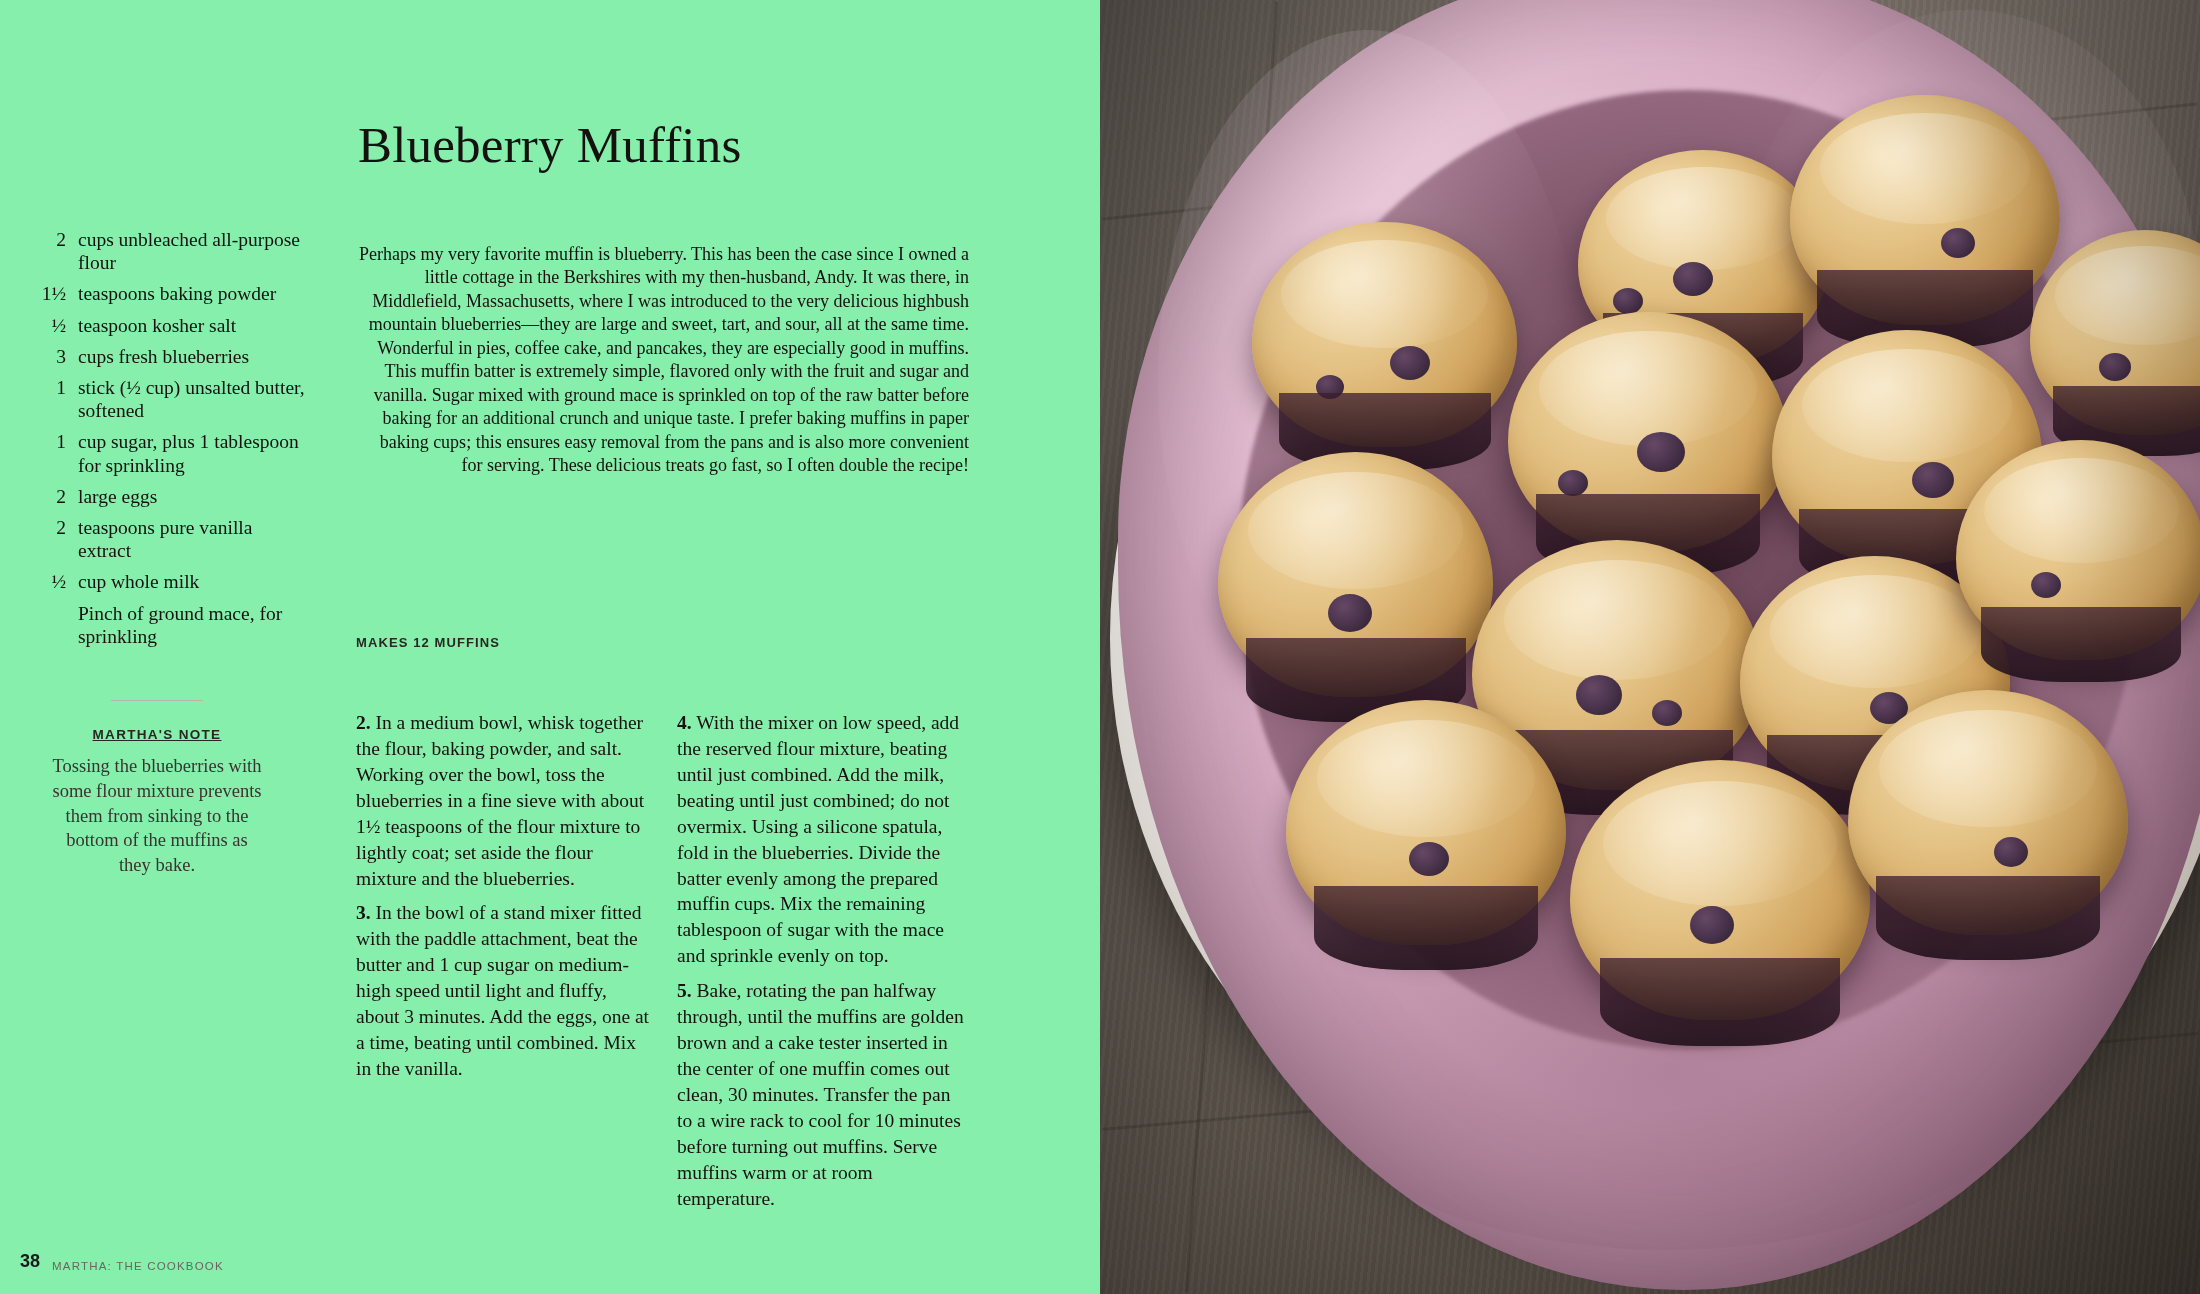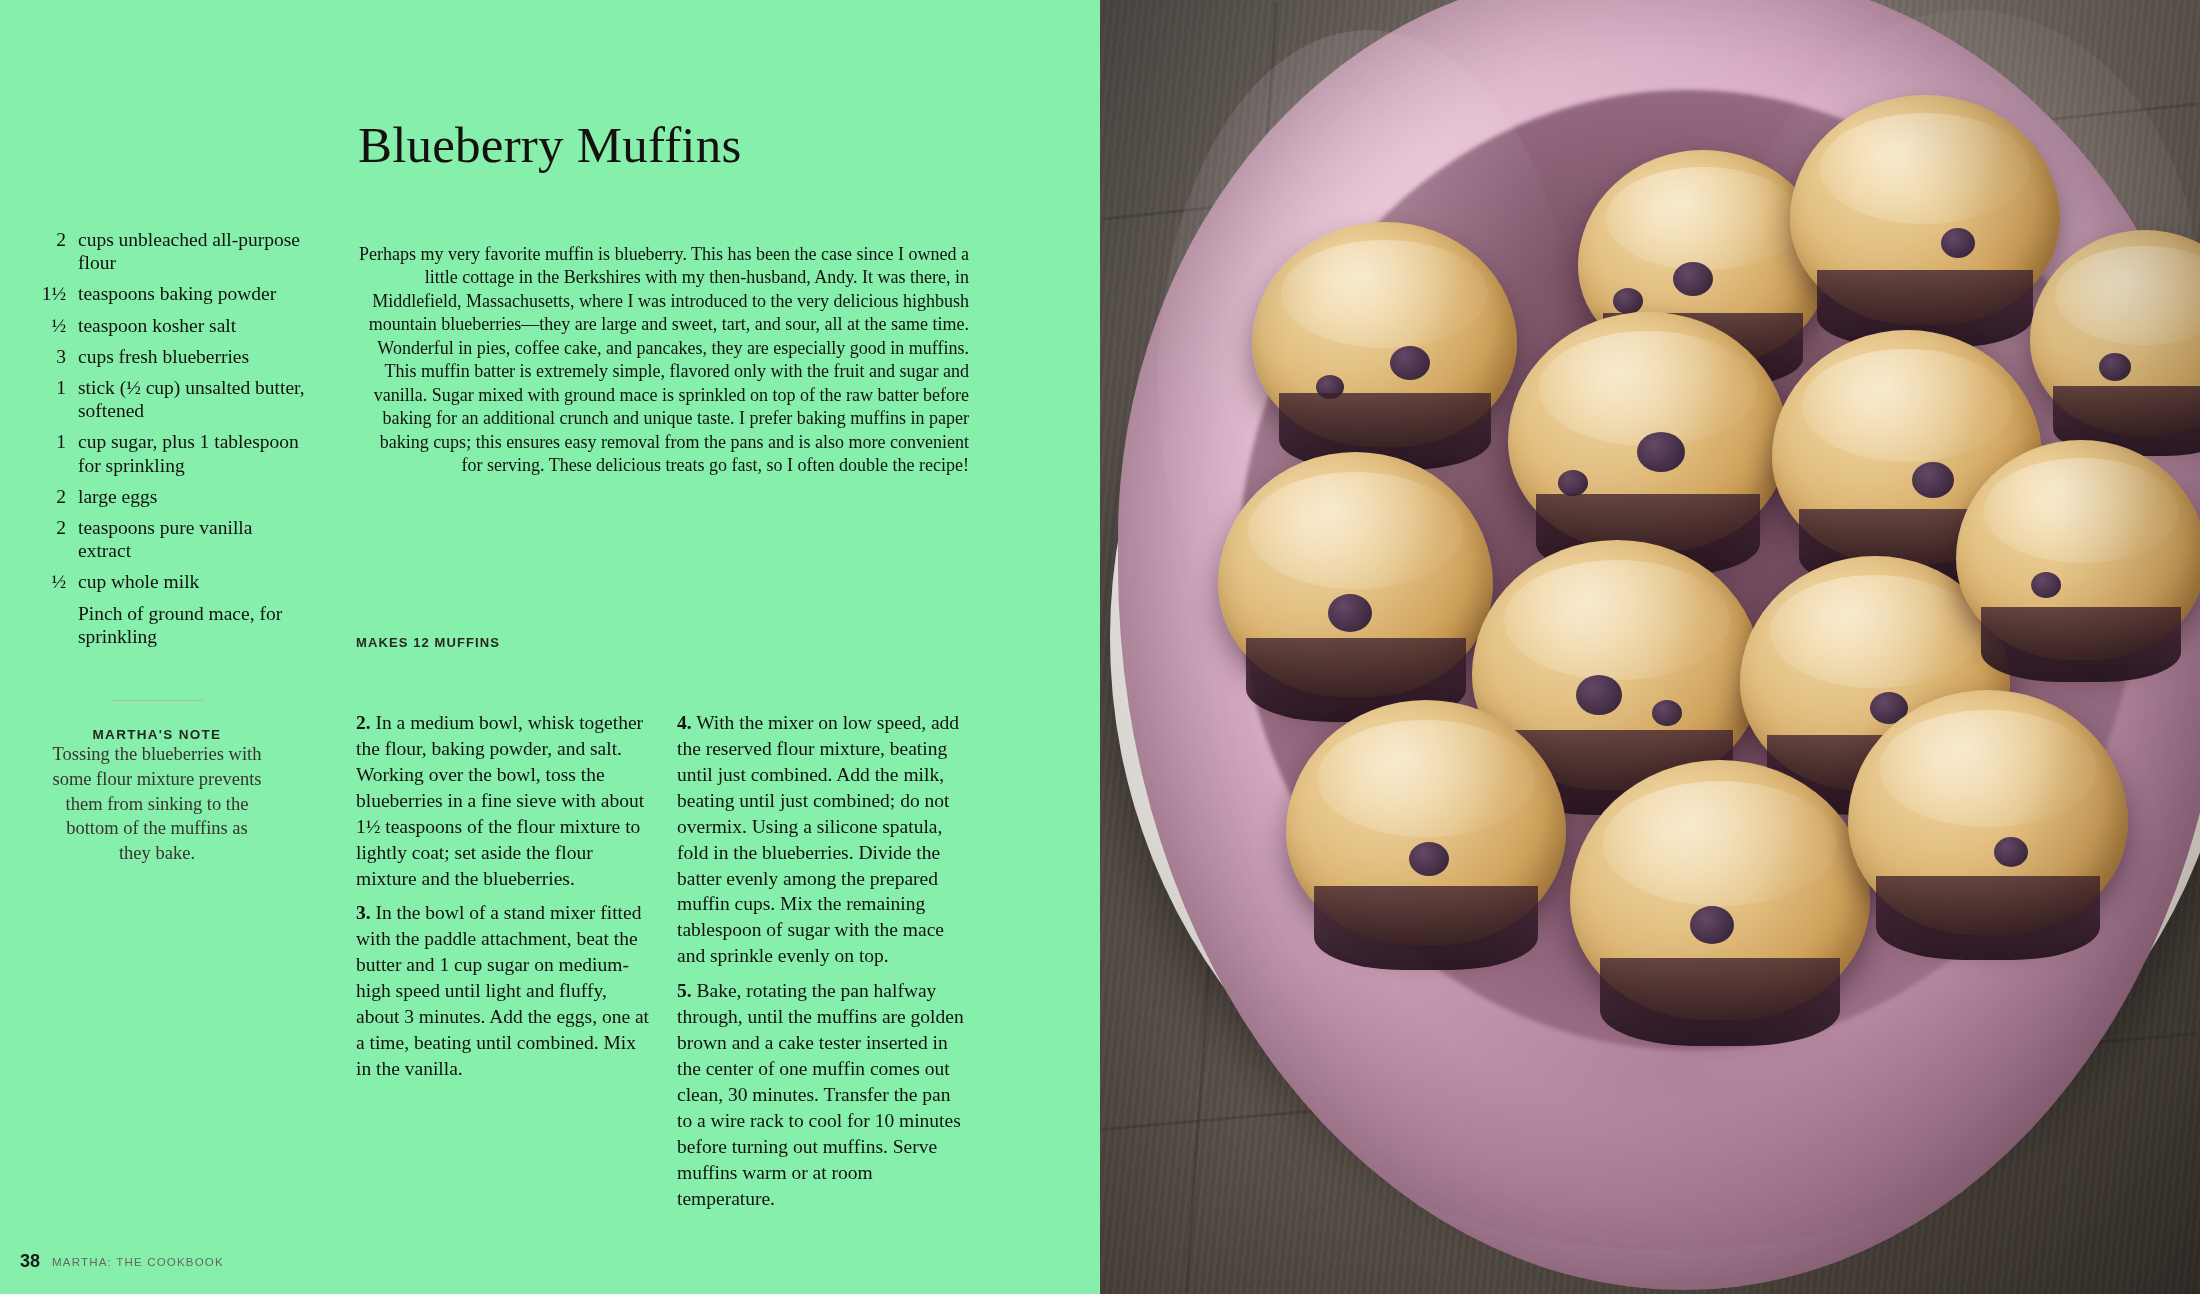--- a/index.html
+++ b/index.html
@@ -83,20 +83,22 @@
     height: 1px;
     background: #b9b3ad;
     margin: 0 auto 26px auto;
   }
   .note-head {
     font-family: "Liberation Sans", sans-serif;
     font-size: 13.5px;
     font-weight: 700;
     letter-spacing: 1.3px;
     color: #2a2623;
+    margin-bottom: 12px;
+    text-decoration: underline;
   }
   .note-body {
     font-size: 18.5px;
     line-height: 1.34;
     color: #3a3330;
   }
 
   
   .intro {
     position: absolute;
@@ -138,21 +140,21 @@
   .step .num {
     font-weight: 700;
   }
 
   
   .footer {
     position: absolute;
     left: 20px;
     bottom: 22px;
     display: flex;
-    align-items: center;
+    align-items: flex-end;
     gap: 12px;
   }
   .folio {
     font-family: "Liberation Sans", sans-serif;
     font-size: 18px;
     font-weight: 700;
     color: #1a1a1a;
   }
   .running-head {
     font-family: "Liberation Sans", sans-serif;

